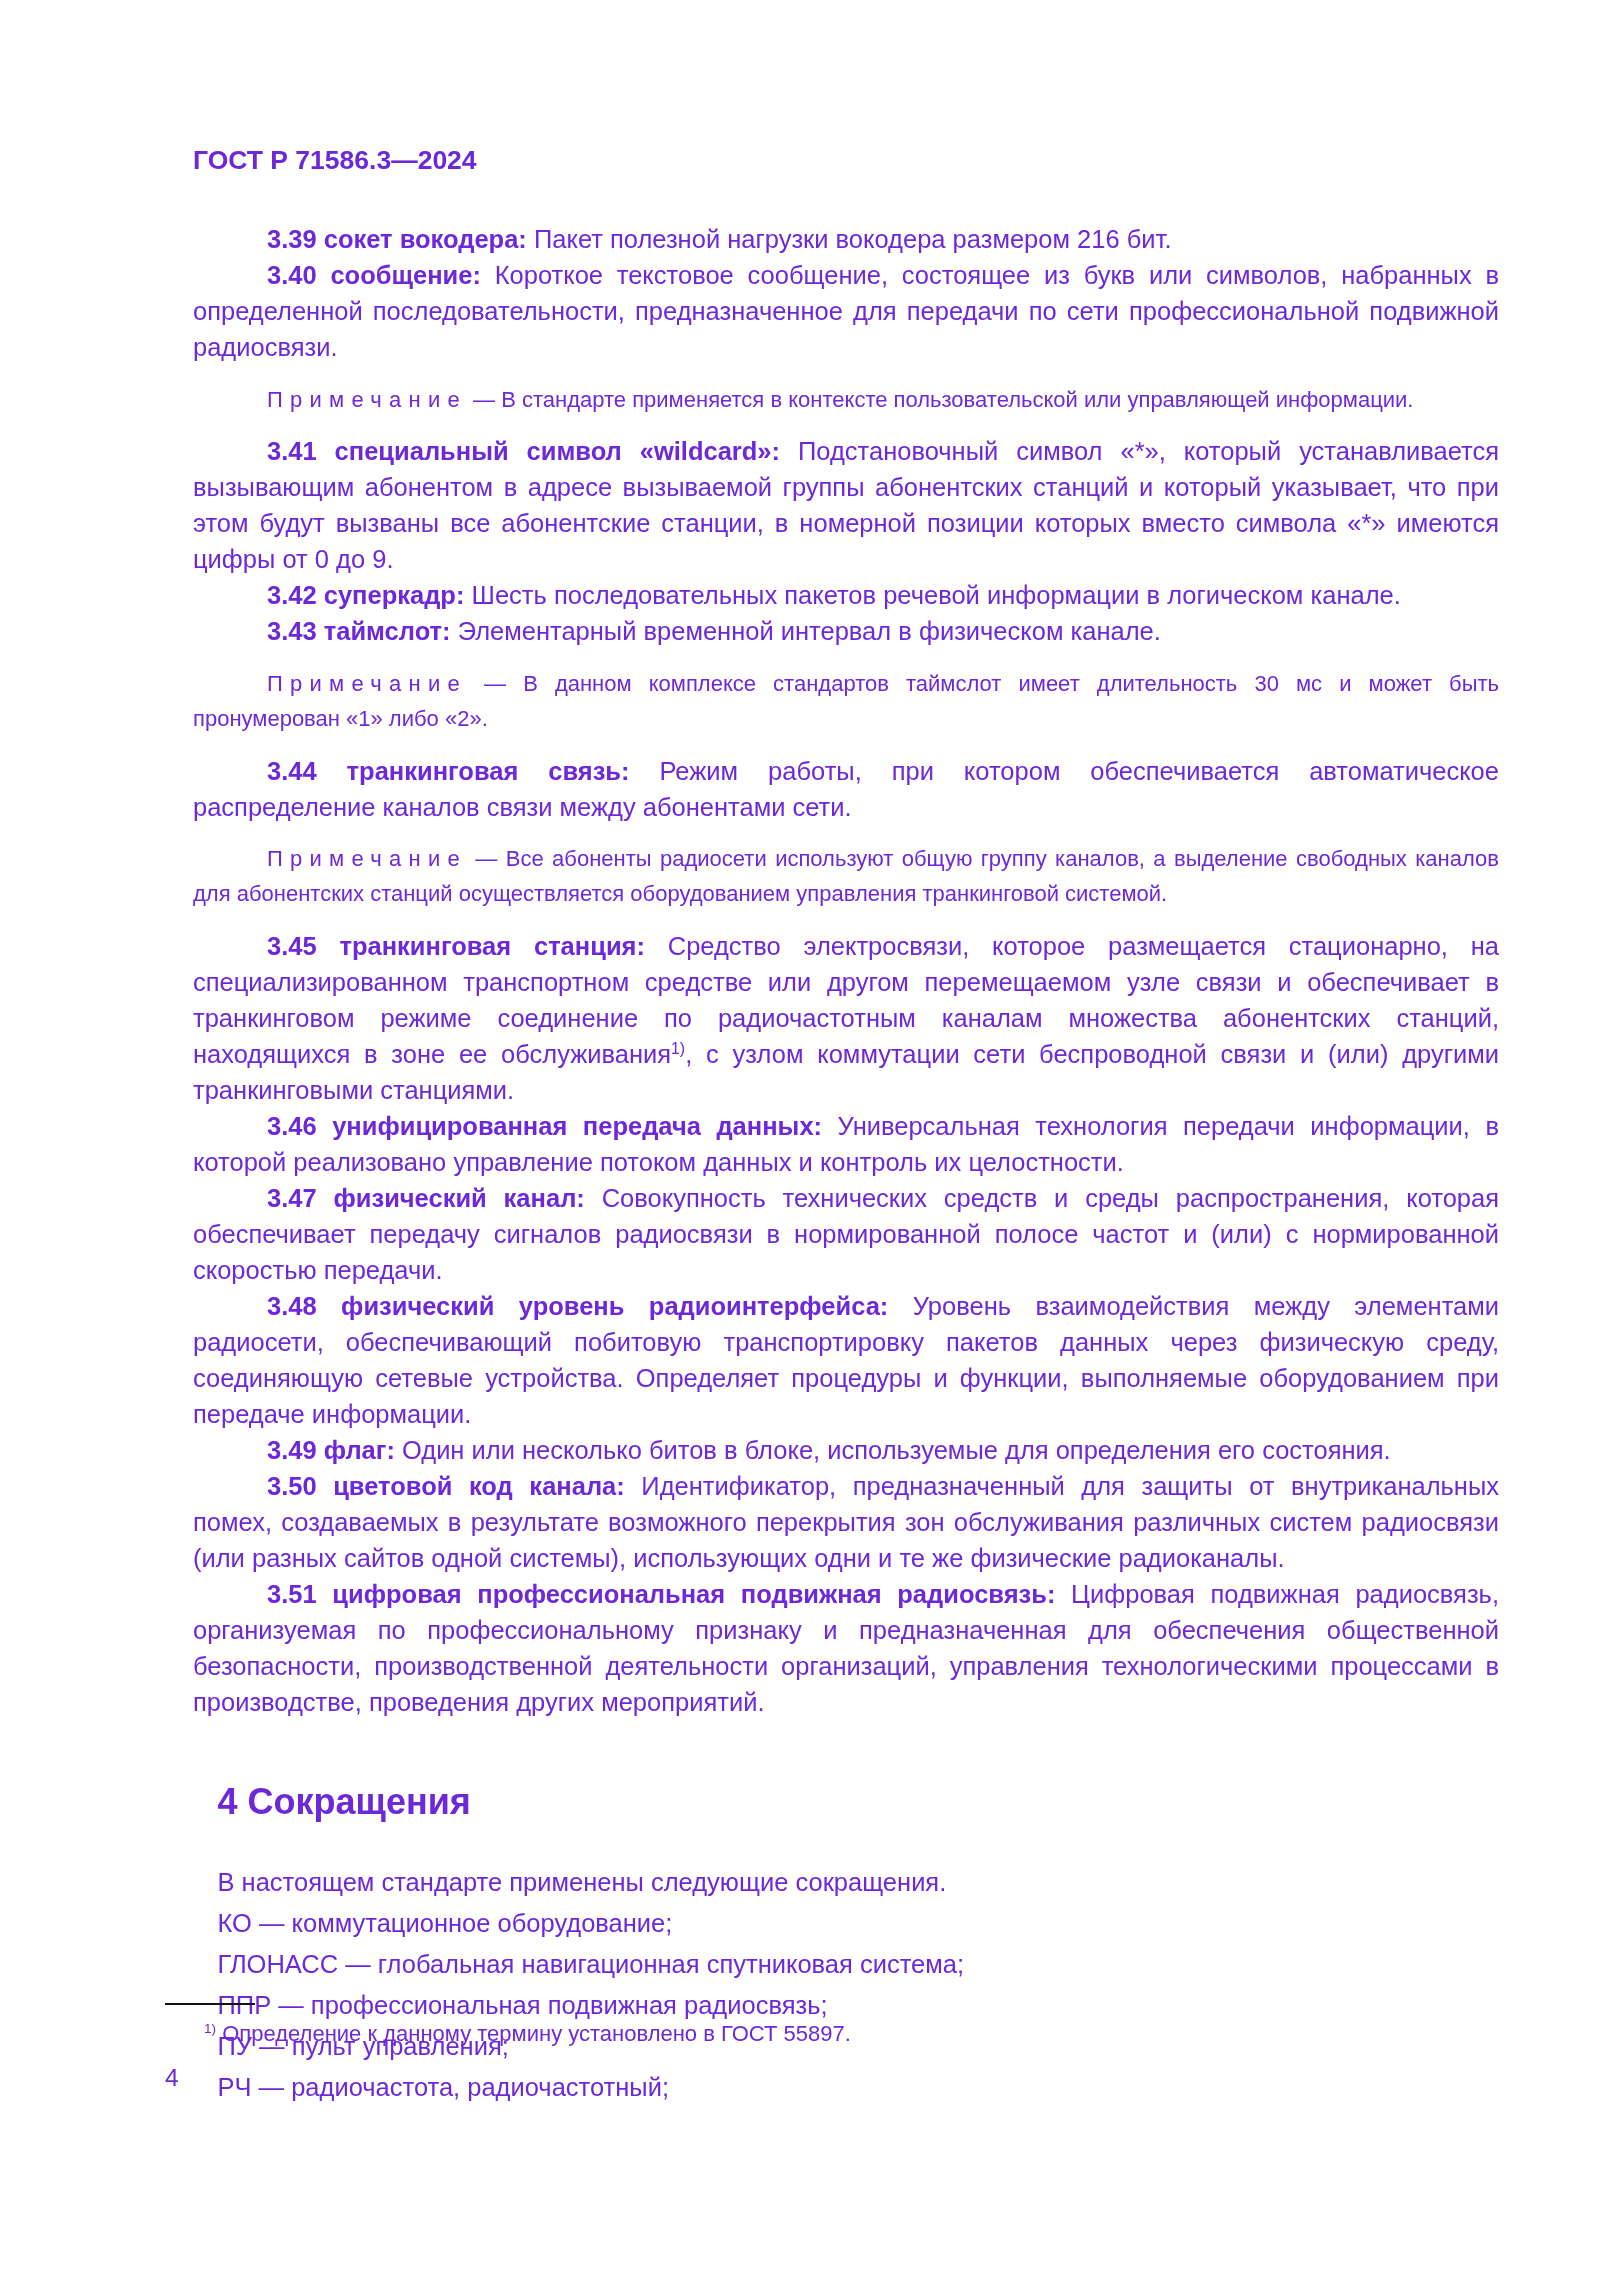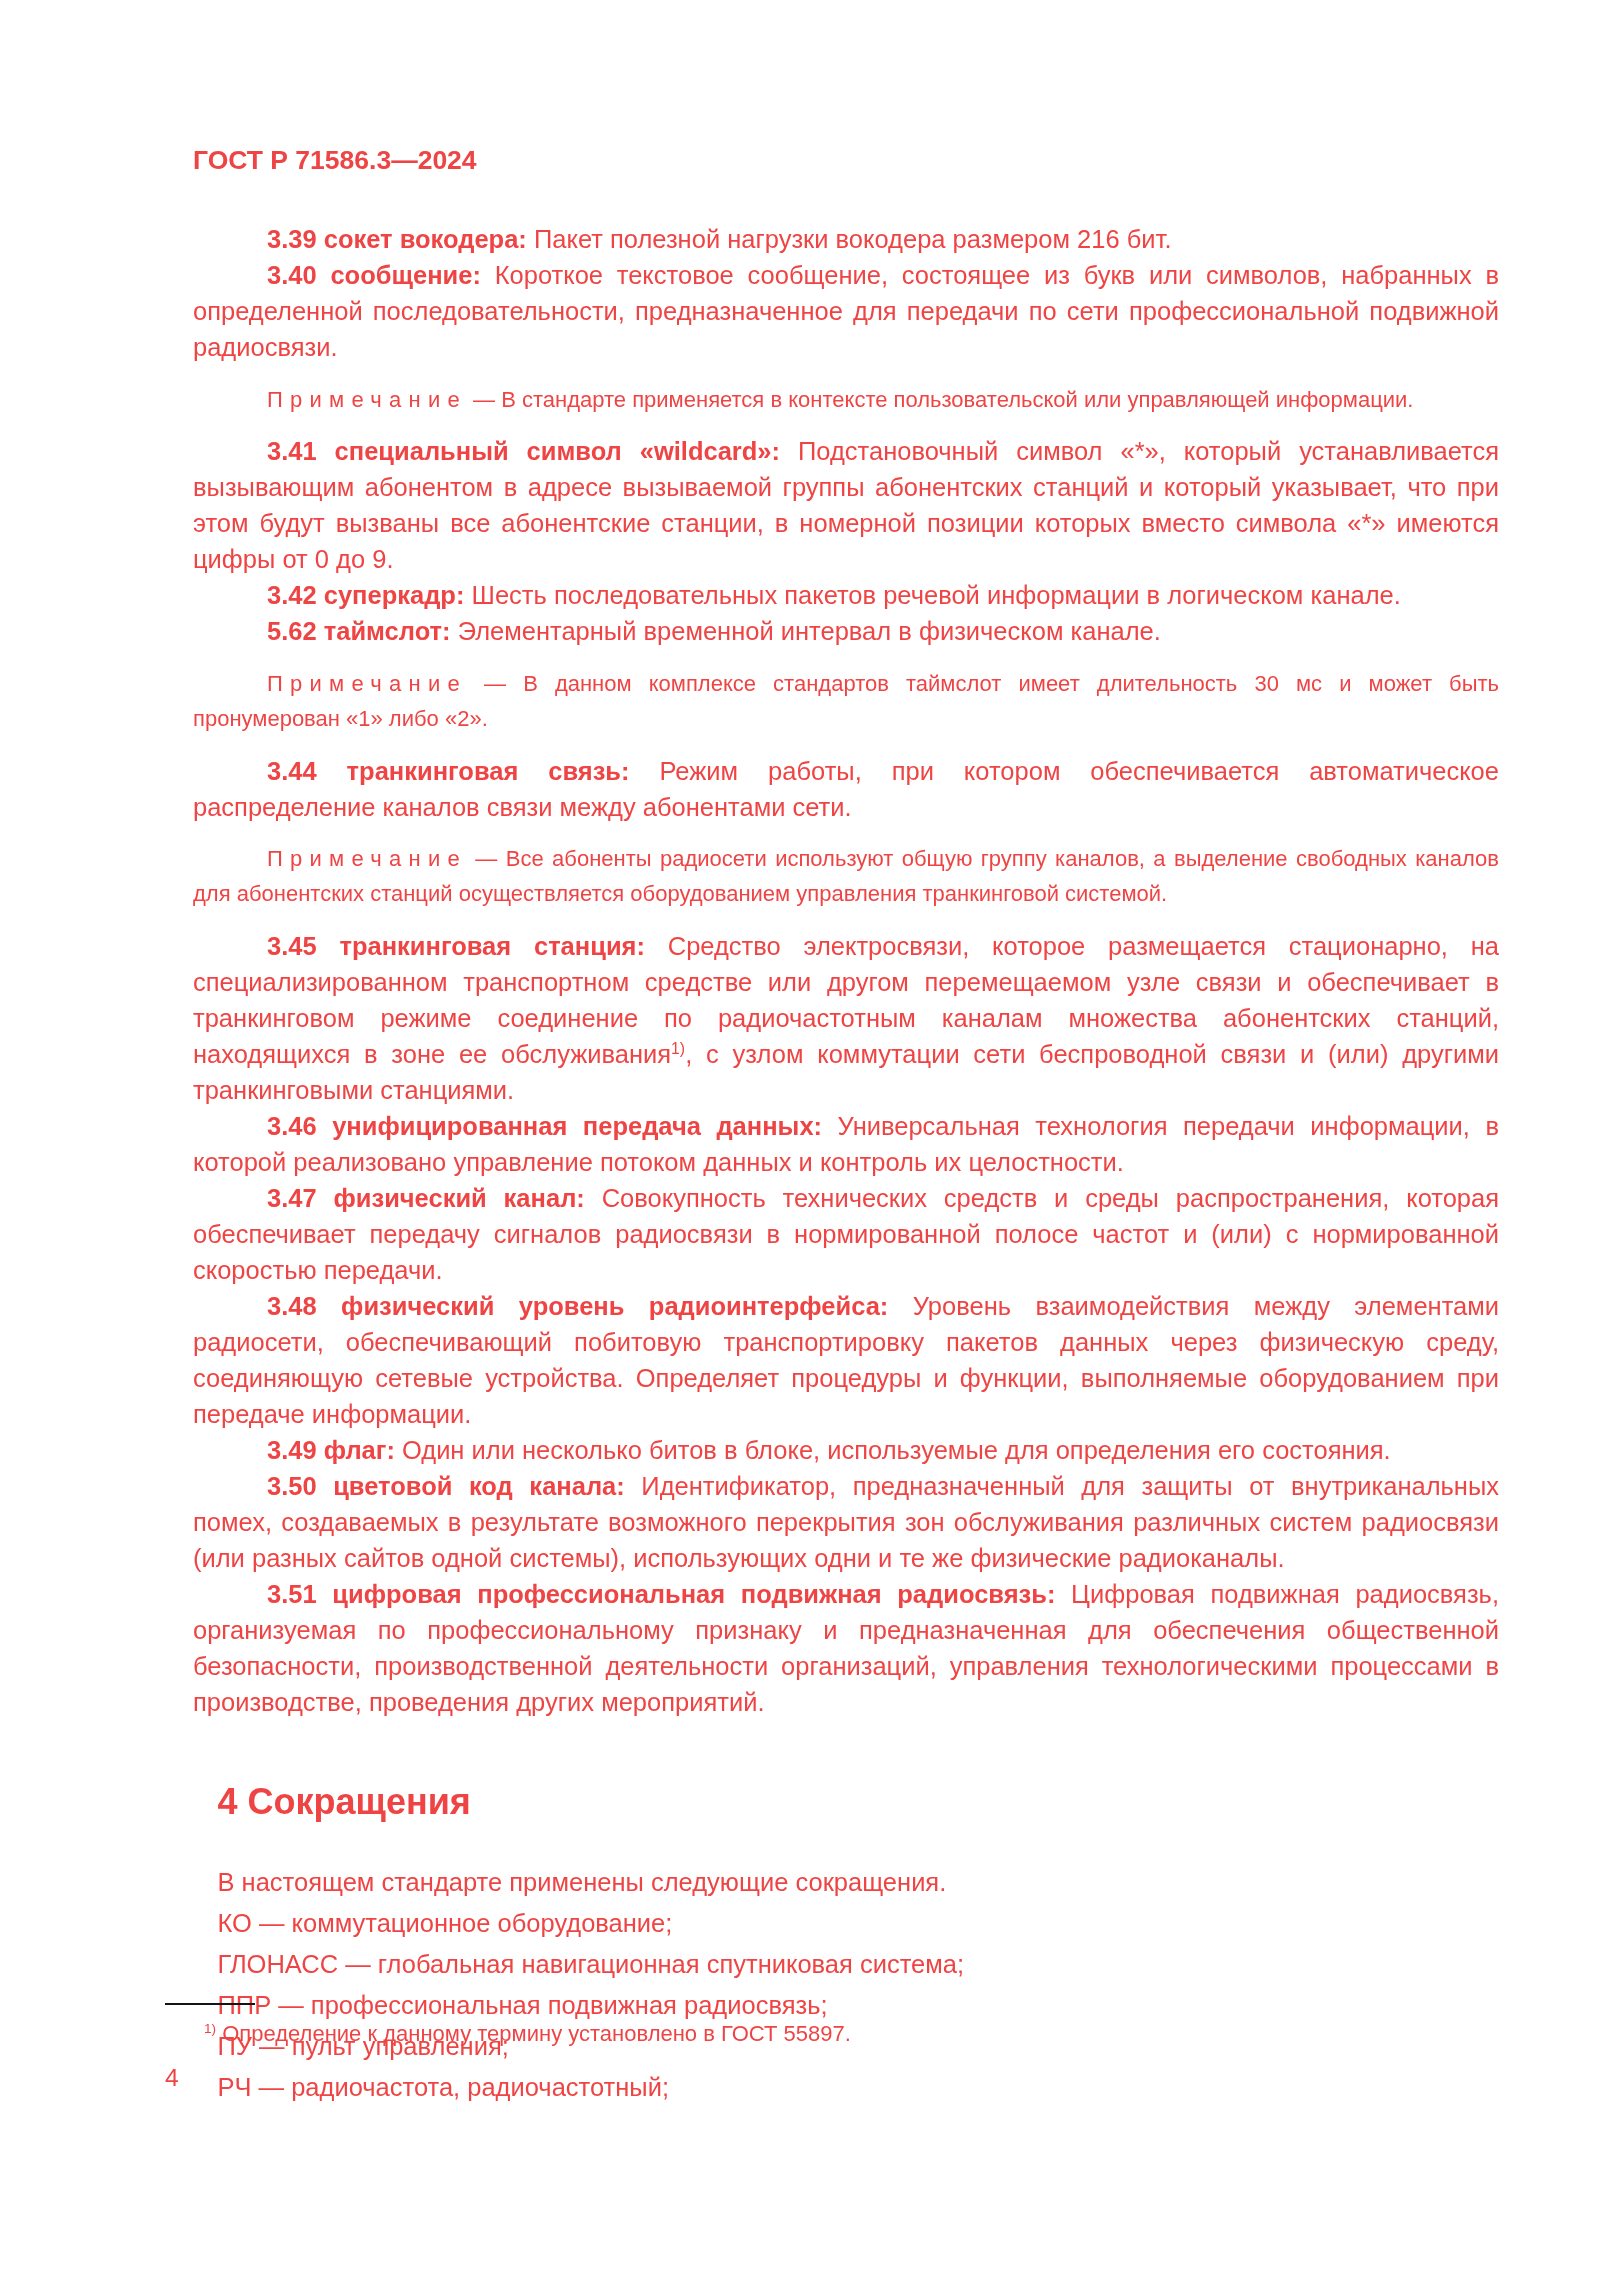--- a/index.html
+++ b/index.html
@@ -1,20 +1,20 @@
 <!DOCTYPE html>
 <html lang="ru"><head>
 <meta charset="utf-8">
 <style>
   html,body{margin:0;padding:0;background:#e8e8e8;}
   .page{
     position:relative;
     width:1621px;height:2293px;
     background:#ffffff;
-    color:#ef4444;
+    color:#6d28d9;
     font-family:"Liberation Sans", sans-serif;
     overflow:hidden;
   }
   .content{
     position:absolute;
     left:193px;
     top:145px;
     width:1306px;
   }
   .doc-header{
@@ -88,21 +88,21 @@
     <p class="para"><b>3.39 сокет вокодера:</b><span> Пакет полезной нагрузки вокодера размером 216 бит.</span></p>
 
     <p class="para"><b>3.40 сообщение:</b><span> Короткое текстовое сообщение, состоящее из букв или символов, набранных в определенной последовательности, предназначенное для передачи по сети профессиональной подвижной радиосвязи.</span></p>
 
     <p class="note"><span class="note-label">Примечание</span><span> — В стандарте применяется в контексте пользовательской или управляющей информации.</span></p>
 
     <p class="para"><b>3.41 специальный символ «wildcard»:</b><span> Подстановочный символ «*», который устанавливается вызывающим абонентом в адресе вызываемой группы абонентских станций и который указывает, что при этом будут вызваны все абонентские станции, в номерной позиции которых вместо символа «*» имеются цифры от 0 до 9.</span></p>
 
     <p class="para"><b>3.42 суперкадр:</b><span> Шесть последовательных пакетов речевой информации в логическом канале.</span></p>
 
-    <p class="para"><b>5.62 таймслот:</b><span> Элементарный временной интервал в физическом канале.</span></p>
+    <p class="para"><b>3.43 таймслот:</b><span> Элементарный временной интервал в физическом канале.</span></p>
 
     <p class="note"><span class="note-label">Примечание</span><span> — В данном комплексе стандартов таймслот имеет длительность 30 мс и может быть пронумерован «1» либо «2».</span></p>
 
     <p class="para"><b>3.44 транкинговая связь:</b><span> Режим работы, при котором обеспечивается автоматическое распределение каналов связи между абонентами сети.</span></p>
 
     <p class="note"><span class="note-label">Примечание</span><span> — Все абоненты радиосети используют общую группу каналов, а выделение свободных каналов для абонентских станций осуществляется оборудованием управления транкинговой системой.</span></p>
 
     <p class="para"><b>3.45 транкинговая станция:</b><span> Средство электросвязи, которое размещается стационарно, на специализированном транспортном средстве или другом перемещаемом узле связи и обеспечивает в транкинговом режиме соединение по радиочастотным каналам множества абонентских станций, находящихся в зоне ее обслуживания</span><sup>1)</sup><span>, с узлом коммутации сети беспроводной связи и (или) другими транкинговыми станциями.</span></p>
 
     <p class="para"><b>3.46 унифицированная передача данных:</b><span> Универсальная технология передачи информации, в которой реализовано управление потоком данных и контроль их целостности.</span></p>

